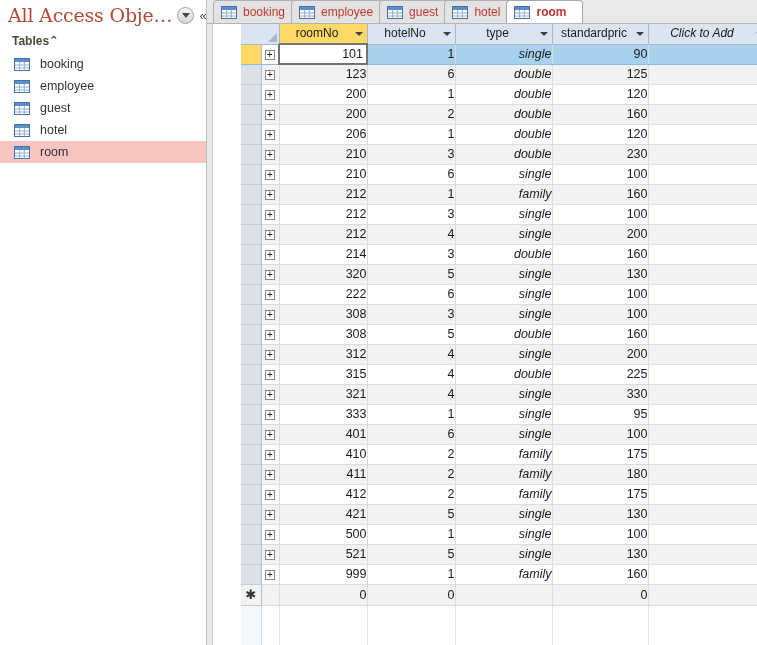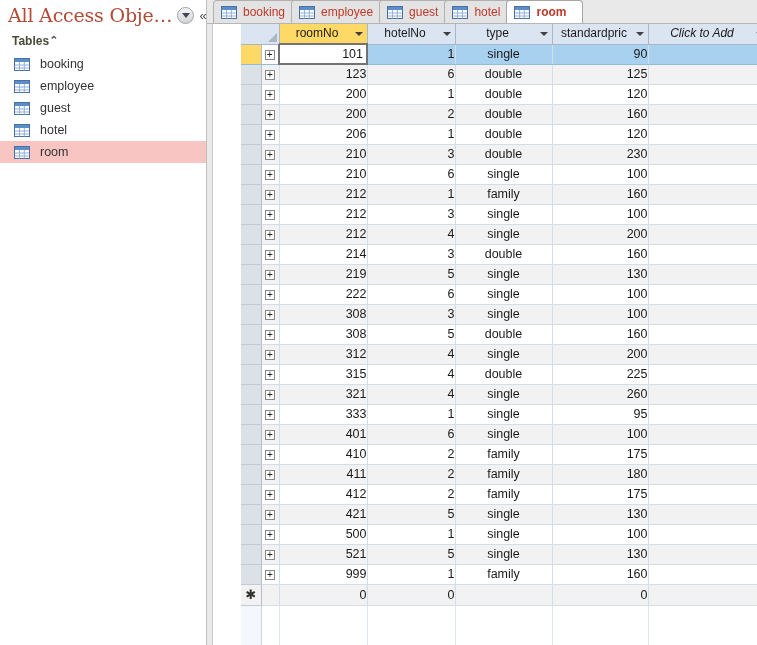--- a/index.html
+++ b/index.html
@@ -225,21 +225,21 @@
     font-size: 10px;
     text-align: center;
     border: 1px solid #8a8a8a;
     background: #ffffff;
     color: #222;
     vertical-align: middle;
     cursor: pointer;
   }
 
   td.num { text-align: right; padding-right: 4px; }
-  td.txt { text-align: center;  padding-left: 4px; }
+  td.txt { text-align: right;  padding-left: 4px; font-style: italic; }
 
   
   tbody tr.selrow td { background: #a8d0ef !important; border-bottom: 1px solid #93bcd9; }
   tbody tr.selrow td.exp { background: #ffffff !important; }
   tbody tr.selrow td.sel { background: #ffd966 !important; }
   tbody tr.selrow td.focus {
     background: #ffffff !important;
     border: 2px solid #737373;
     padding-right: 3px;
   }
@@ -527,21 +527,21 @@
               <td class="exp"><span class="plusbox">+</span></td>
               <td class="num">214</td>
               <td class="num">3</td>
               <td class="txt">double</td>
               <td class="num">160</td>
               <td></td>
             </tr>
             <tr class="alt ">
               <td class="sel"></td>
               <td class="exp"><span class="plusbox">+</span></td>
-              <td class="num">219</td>
+              <td class="num">320</td>
               <td class="num">5</td>
               <td class="txt">single</td>
               <td class="num">130</td>
               <td></td>
             </tr>
             <tr class="">
               <td class="sel"></td>
               <td class="exp"><span class="plusbox">+</span></td>
               <td class="num">222</td>
               <td class="num">6</td>
@@ -584,21 +584,21 @@
               <td class="txt">double</td>
               <td class="num">225</td>
               <td></td>
             </tr>
             <tr class="alt ">
               <td class="sel"></td>
               <td class="exp"><span class="plusbox">+</span></td>
               <td class="num">321</td>
               <td class="num">4</td>
               <td class="txt">single</td>
-              <td class="num">260</td>
+              <td class="num">330</td>
               <td></td>
             </tr>
             <tr class="">
               <td class="sel"></td>
               <td class="exp"><span class="plusbox">+</span></td>
               <td class="num">333</td>
               <td class="num">1</td>
               <td class="txt">single</td>
               <td class="num">95</td>
               <td></td>

